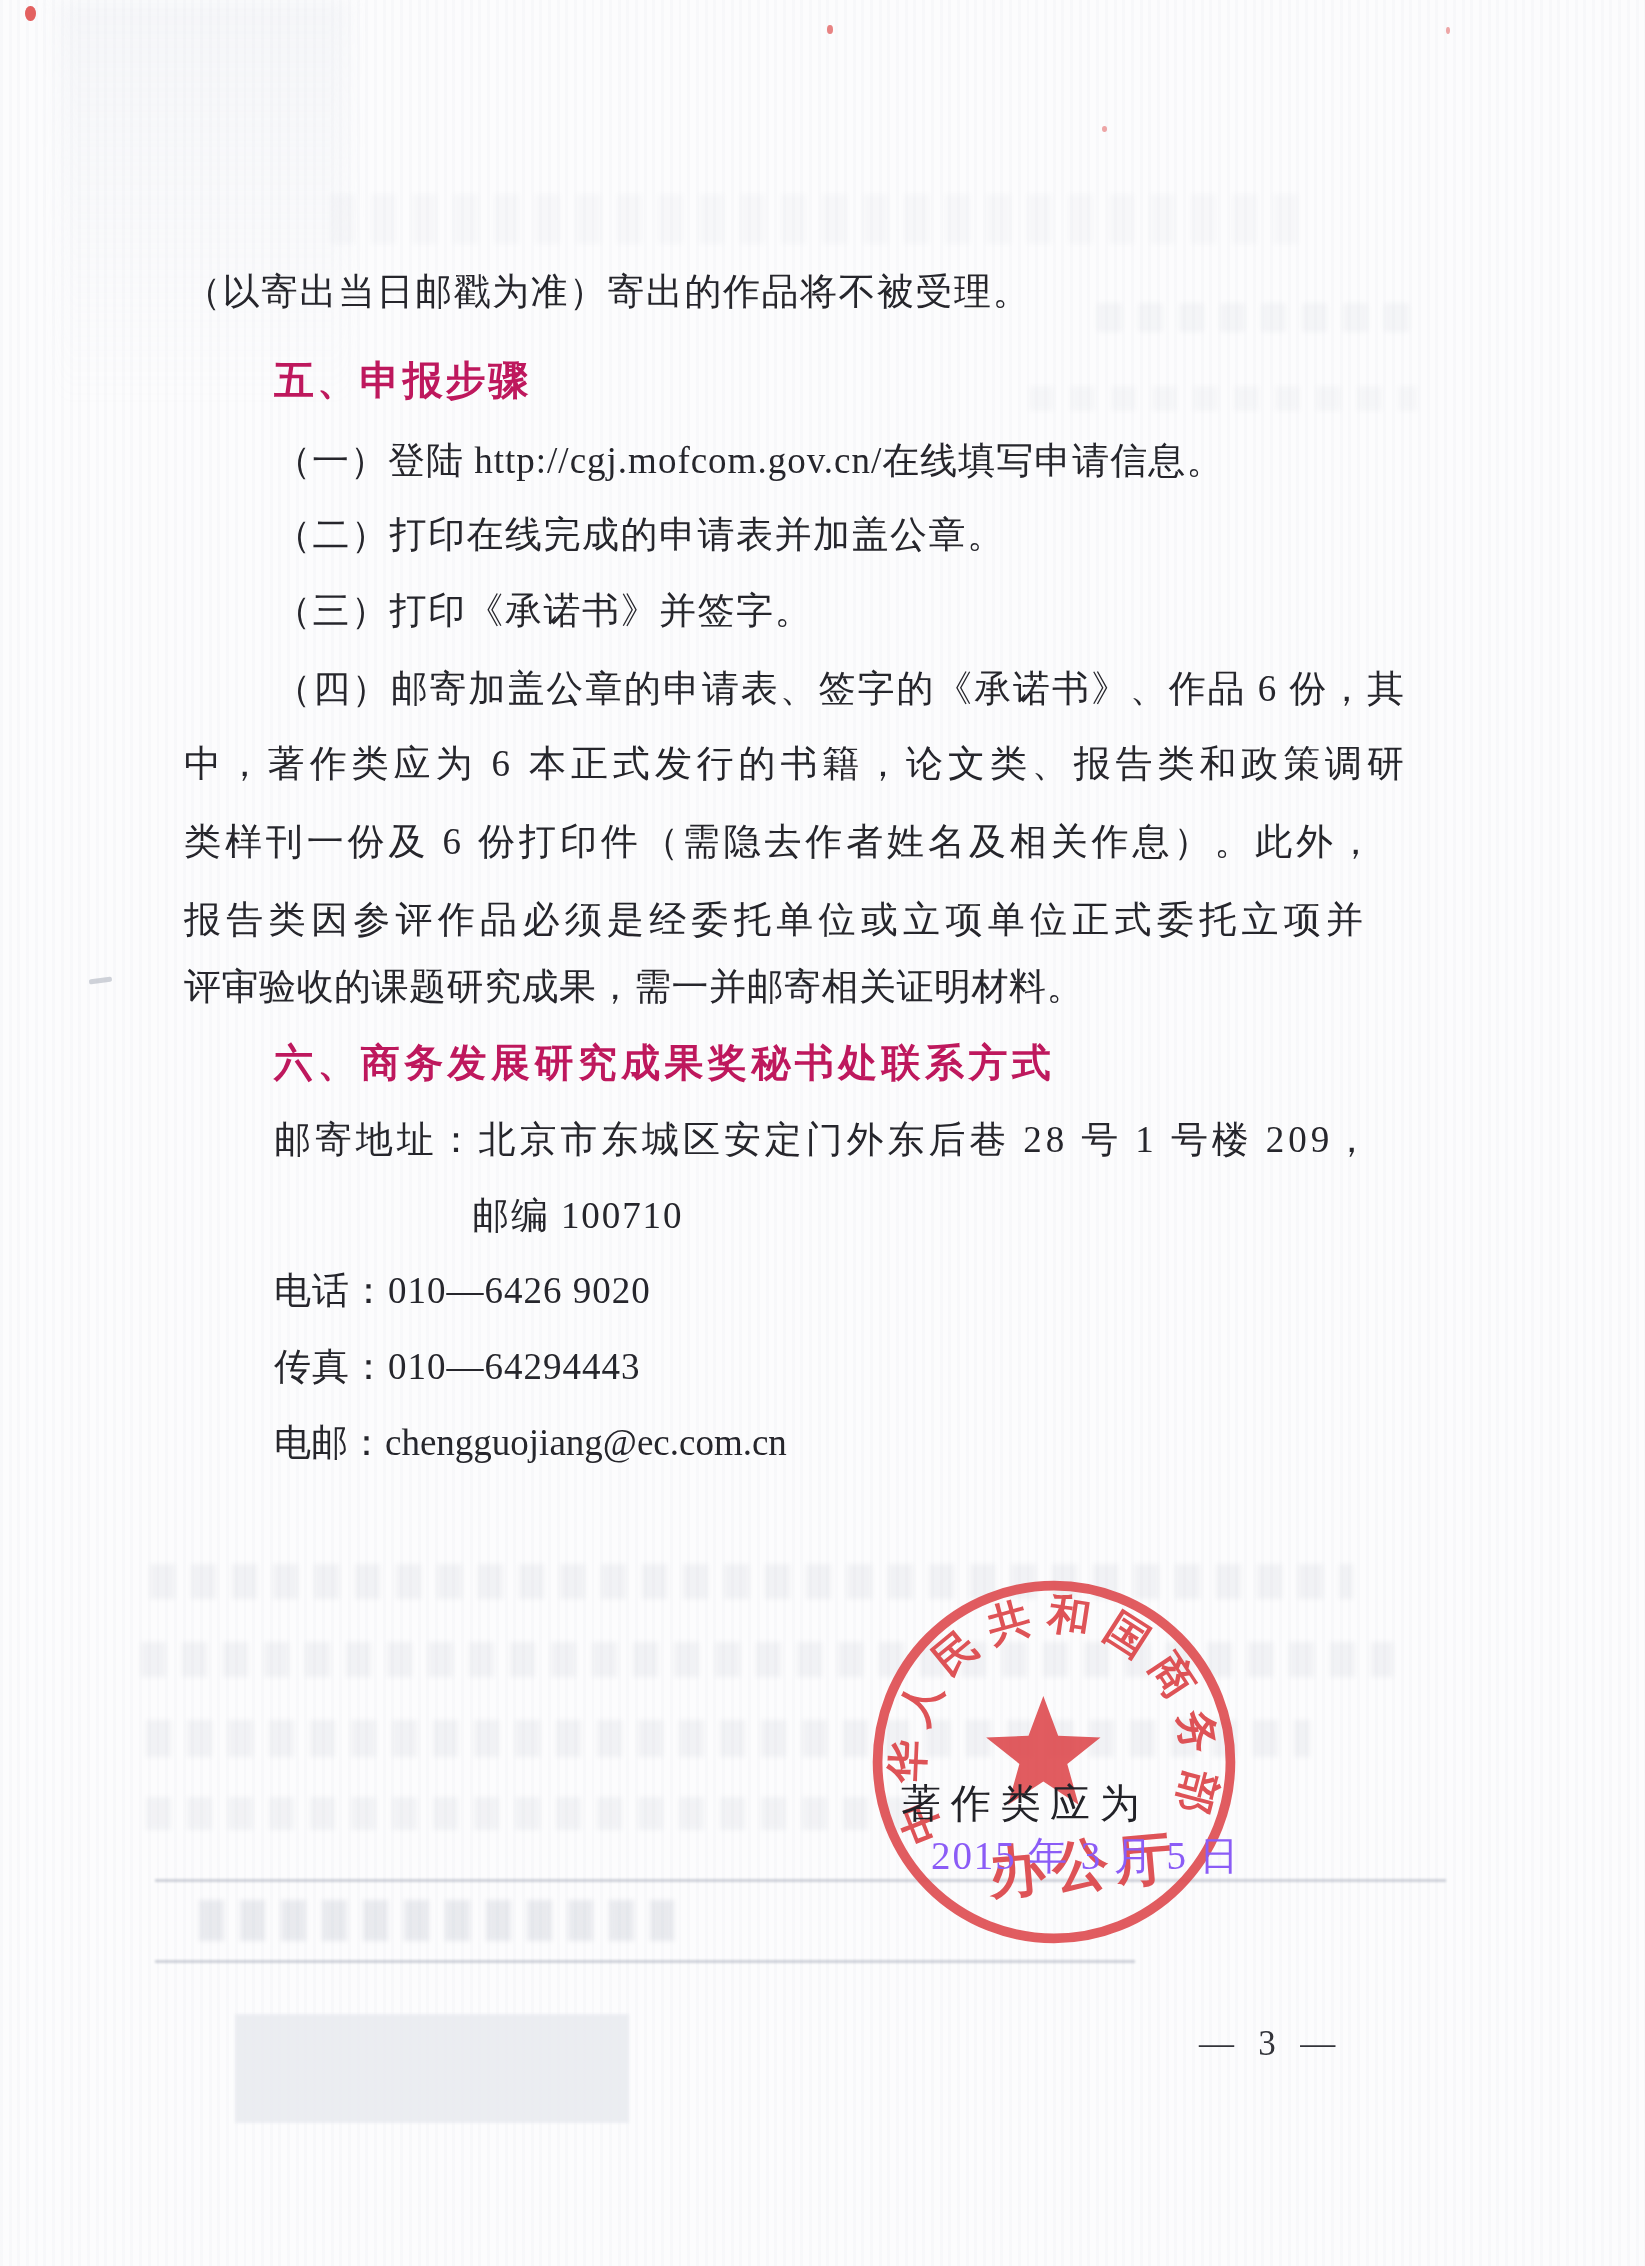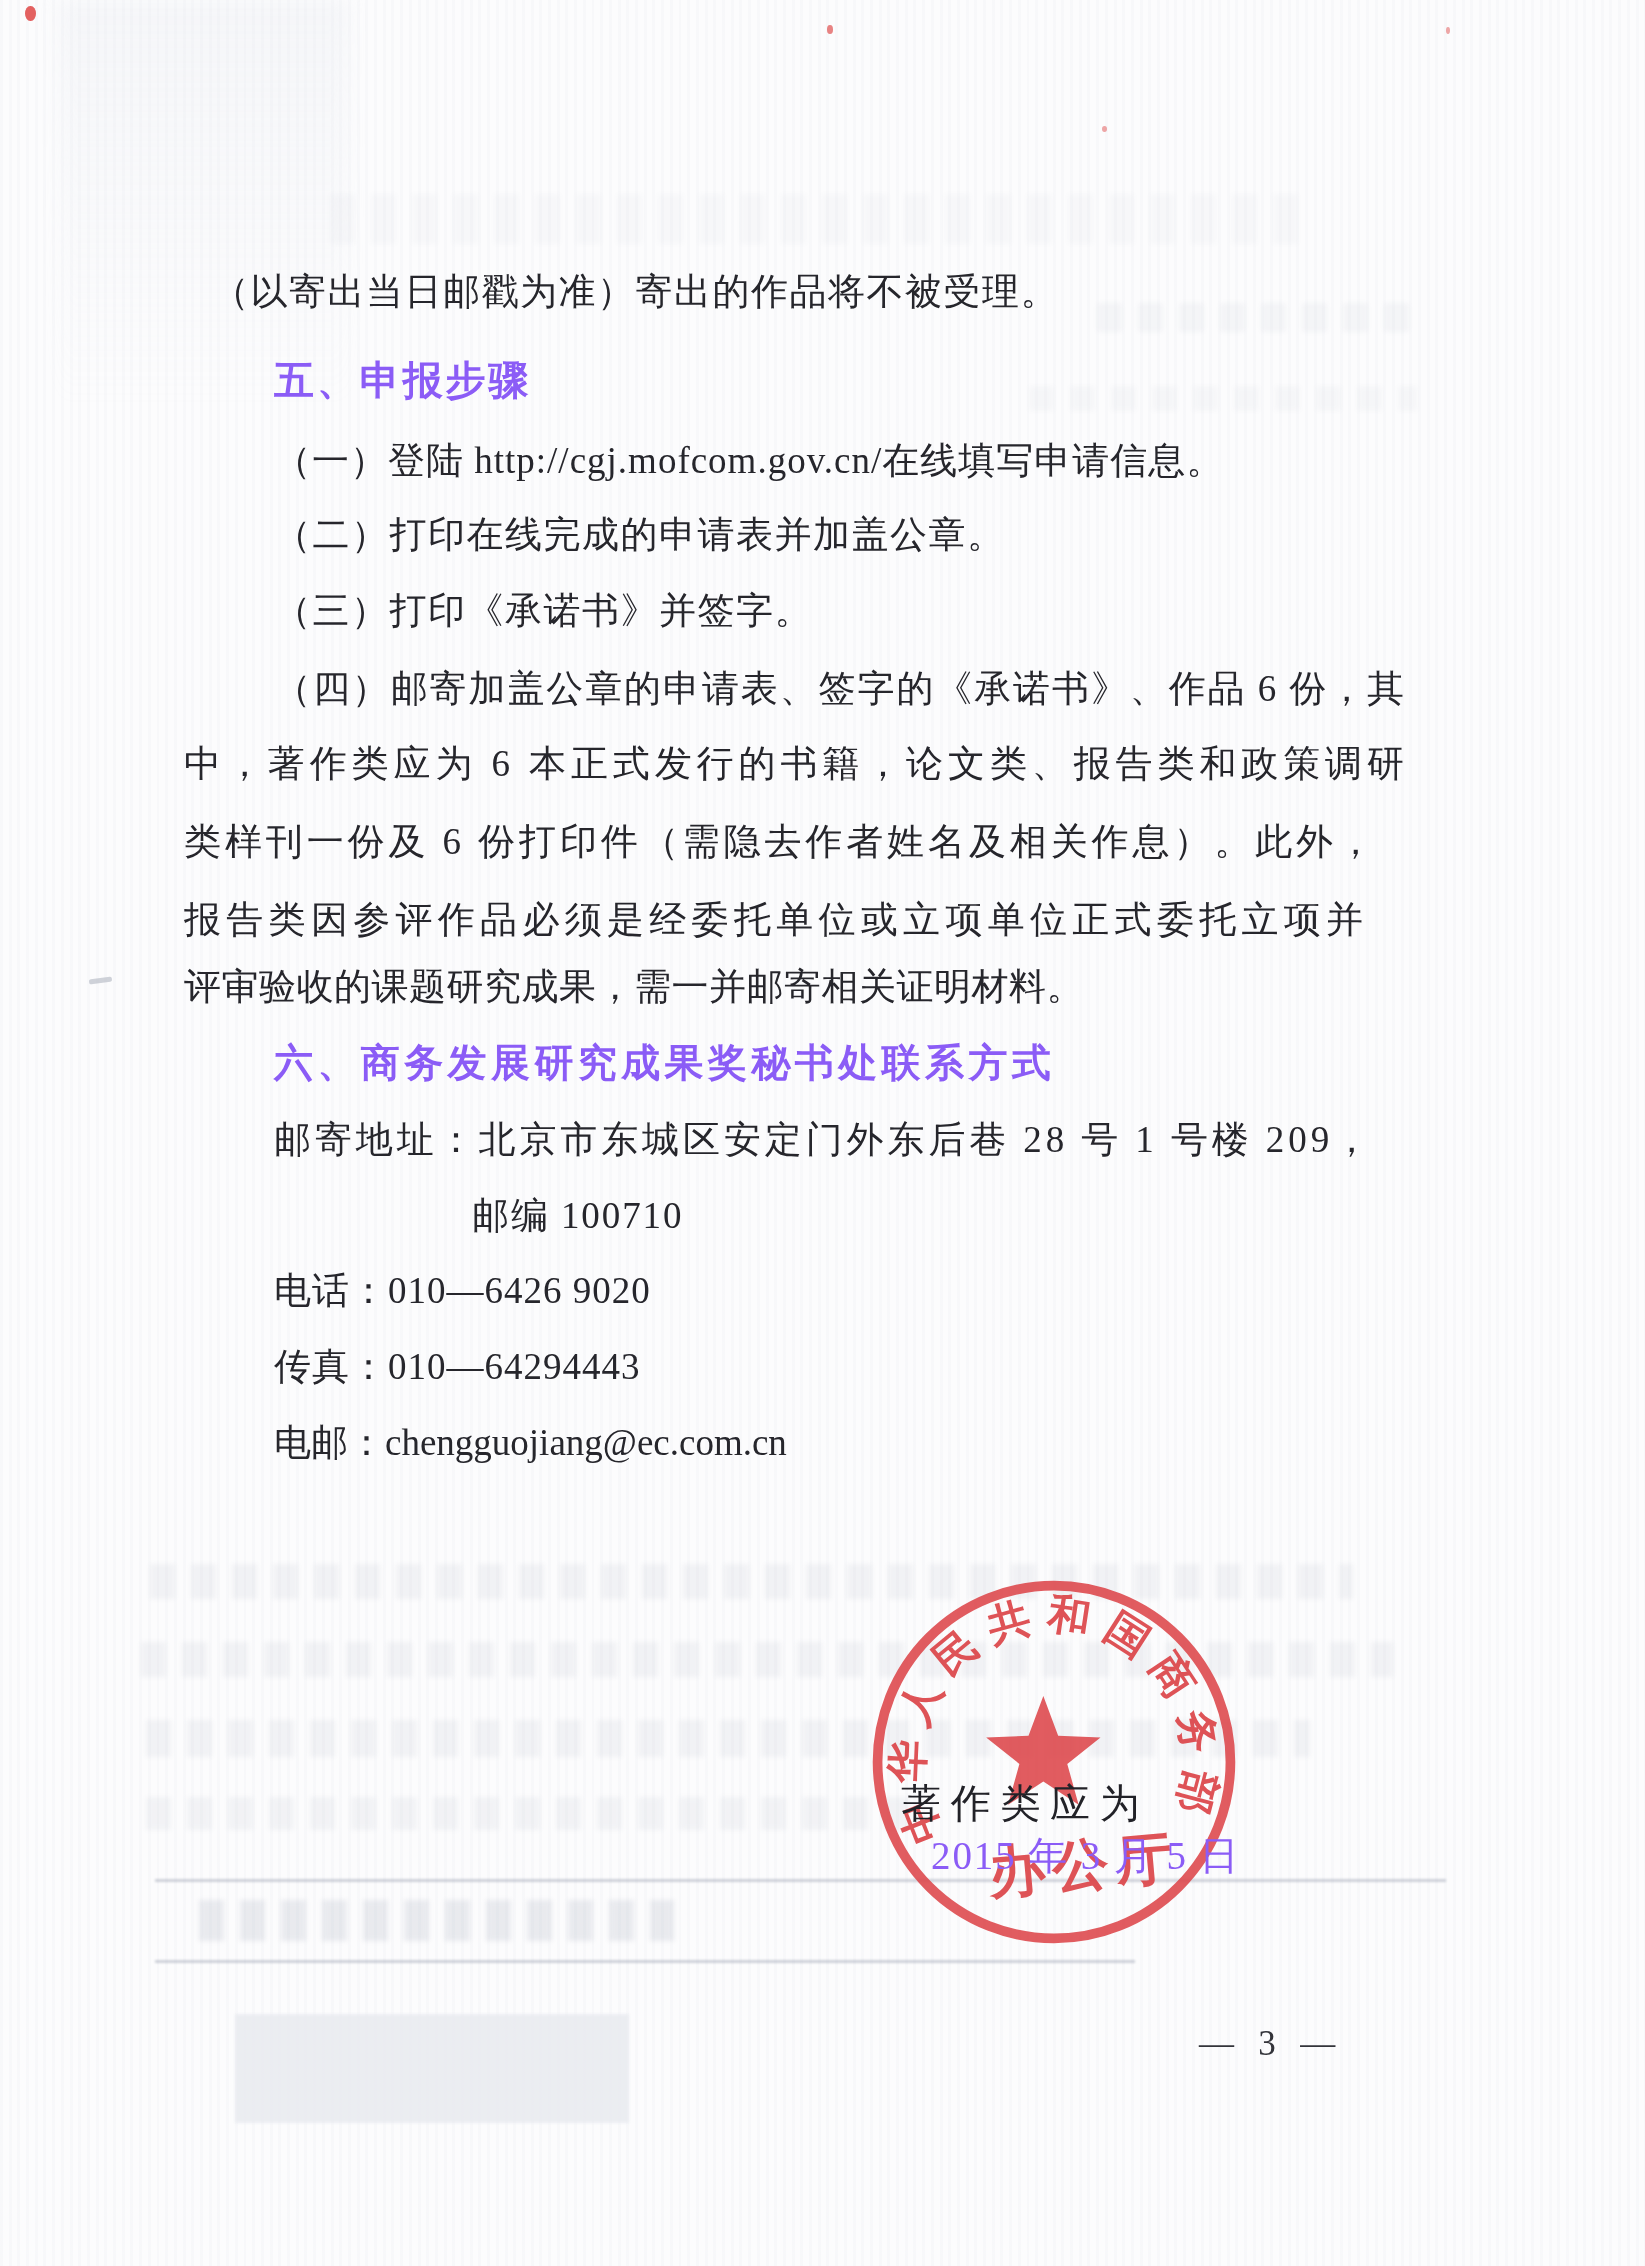--- a/index.html
+++ b/index.html
@@ -16,22 +16,22 @@
   .smudge{
     position:absolute;left:58px;top:0;width:291px;height:408px;
     background:linear-gradient(180deg, rgba(222,226,234,0.55), rgba(222,226,234,0));
     filter:blur(8.7px);opacity:.4;
   }
   
   .ln{
     position:absolute;white-space:nowrap;
     font-size:37px;line-height:43px;color:#26262c;
   }
-  .hd{font-family:"DejaVu Sans","Liberation Sans",sans-serif;font-weight:700;color:#8b5cf6;}
-  .l0{left:184px;top:270px;letter-spacing:1.5px;margin-left:28px;}
+  .hd{font-family:"DejaVu Sans","Liberation Sans",sans-serif;font-weight:700;color:#be185d;}
+  .l0{left:184px;top:270px;letter-spacing:1.5px;}
   .l1{left:274px;top:359px;font-size:40px;letter-spacing:2.9px;}
   .l2{left:274px;top:439px;letter-spacing:1px;text-align:right;}
   .l3{left:274px;top:513px;letter-spacing:1.5px;}
   .l4{left:274px;top:589px;letter-spacing:1.5px;}
   .l5{left:274px;top:667px;letter-spacing:1.9px;}
   .l6{left:184px;top:742px;letter-spacing:4.9px;}
   .l7{left:184px;top:820px;letter-spacing:3.9px;}
   .l8{left:184px;top:898px;letter-spacing:5.3px;}
   .l9{left:184px;top:965px;letter-spacing:0.5px;}
   .l10{left:274px;top:1041px;font-size:39px;letter-spacing:4.4px;}

